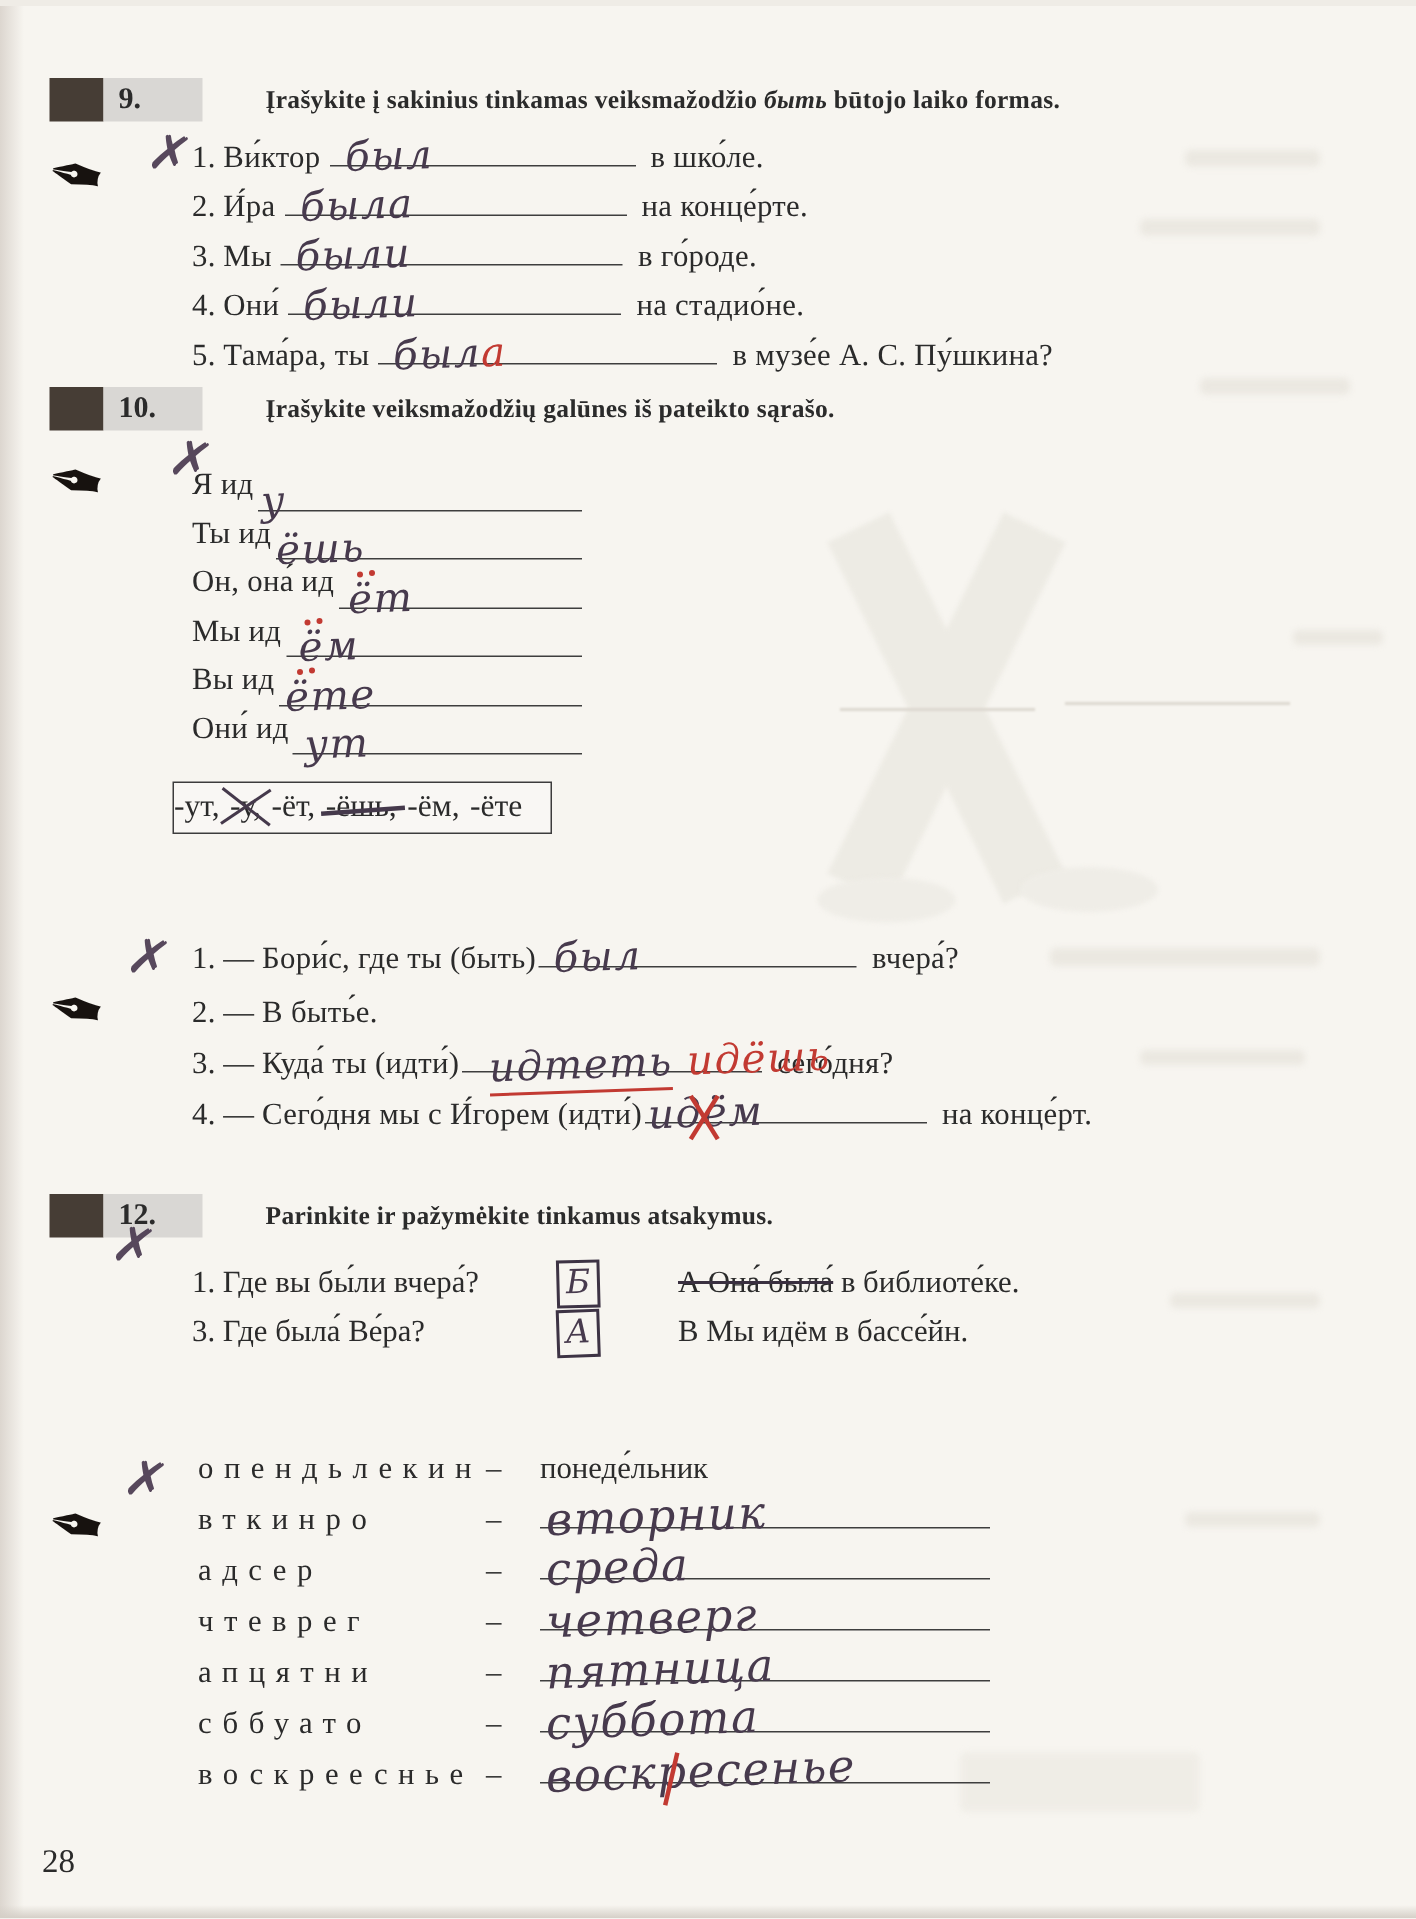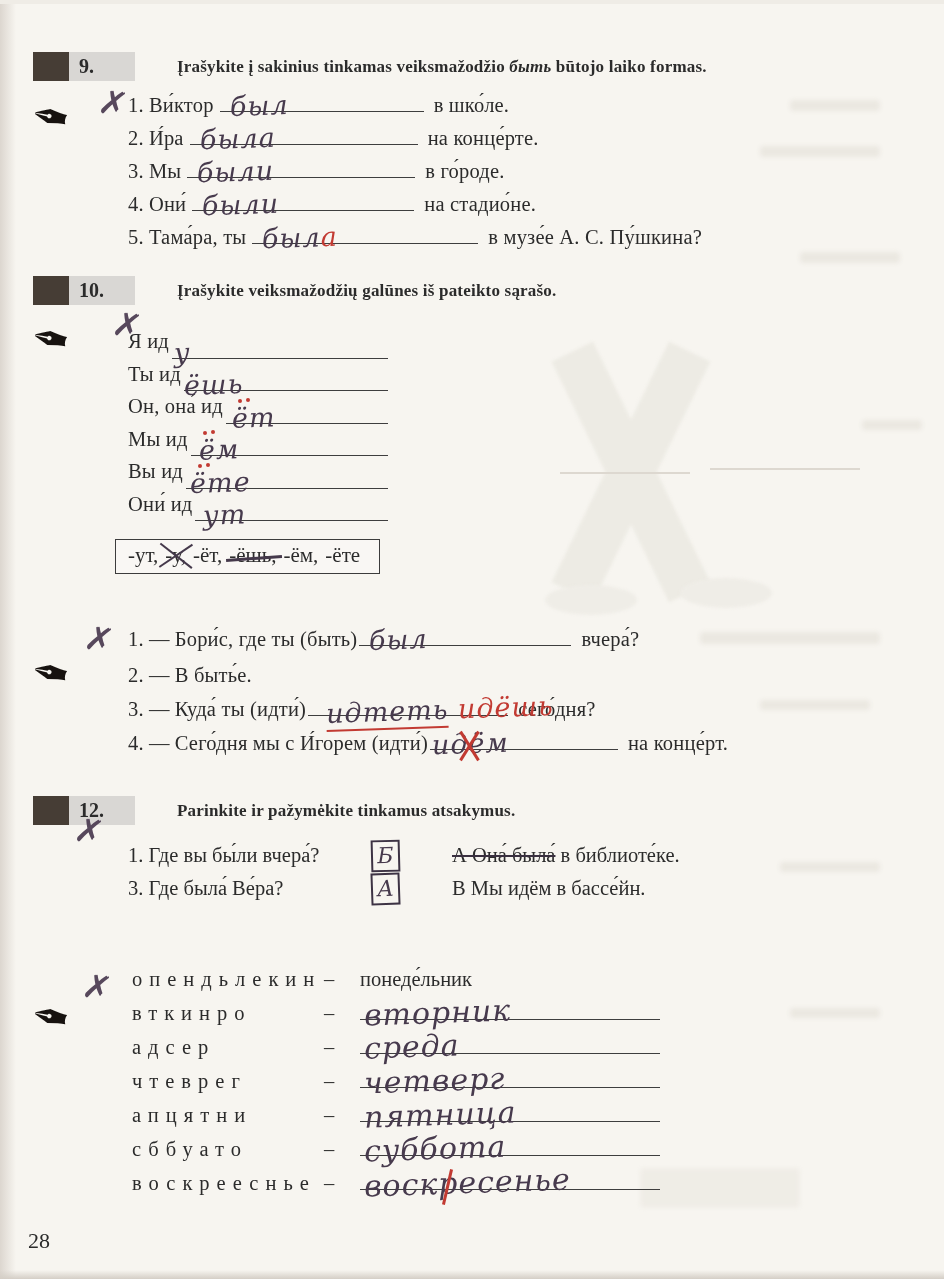--- a/index.html
+++ b/index.html
@@ -57,21 +57,21 @@
   .redx::before{transform:rotate(32deg);}
   .redx::after{transform:rotate(-32deg);}
   .rdots{position:absolute;top:-10px;left:12px;width:4px;height:4px;border-radius:50%;
     background:#c23a32;box-shadow:8px -1px 0 #c23a32;}
   .redslash{position:absolute;left:86px;bottom:-16px;width:3px;height:36px;background:#c23a32;transform:rotate(13deg);}
 
   
   .l10{display:flex;align-items:baseline;width:260px;height:32.5px;white-space:nowrap;font-size:20.5px;}
   .blank10{flex:1;height:14px;border-bottom:1.6px solid #3e3e3e;position:relative;margin-left:3px;align-self:flex-end;margin-bottom:4px;}
   .endbox{display:inline-block;margin:14px 0 0 -13px;border:1.6px solid #3c3c3c;
-    padding:3px 12px 5px 12px;font-size:21px;background:rgba(255,255,255,.25);text-align:right;}
+    padding:3px 12px 5px 0;font-size:21px;background:rgba(255,255,255,.25);text-align:right;}
   .tok{position:relative;margin-right:7px;display:inline-block;}
   .tok-x::before,.tok-x::after{content:"";position:absolute;left:50%;top:50%;width:40px;height:2.4px;
     background:#45394b;}
   .tok-x::before{transform:translate(-50%,-50%) rotate(38deg);}
   .tok-x::after{transform:translate(-50%,-50%) rotate(-34deg);}
   .tok-strike::after{content:"";position:absolute;left:-6%;top:55%;width:118%;height:2.6px;
     background:#45394b;transform:rotate(-4deg);}
 
   
   .row12{display:flex;align-items:center;margin-left:95px;height:33px;font-size:20.5px;white-space:nowrap;}
@@ -138,21 +138,21 @@
         <span class="pt">4.</span>
         <span class="pt">Они́</span><span class="blank" style="width:222px;"><span class="hand">были</span></span><span class="pt">на стадио́не.</span>
       </div>
       <div class="line">
         <span class="pt">5.</span>
         <span class="pt">Тама́ра, ты</span><span class="blank" style="width:226px;"><span class="hand"><span>был</span><span class="red">а</span></span></span><span class="pt">в музе́е А. С. Пу́шкина?</span>
       </div>
     </div>
   </section>
 
-  <section class="ex" id="ex10" style="top:276px;">
+  <section class="ex" id="ex10" style="top:258px;">
     <div class="ex-head">
       <span class="sq"></span>
       <span class="numbox">10.</span>
       <h2 class="title">Įrašykite veiksmažodžių galūnes iš pateikto sąrašo.</h2>
     </div>
     <span class="pen" style="top:40px;">✒</span>
     <span class="xmark" style="left:80px;top:32px;">✗</span>
     <div class="lines" style="margin-top:25px;">
       <div class="l10">
         <span class="pt">Я ид</span>

